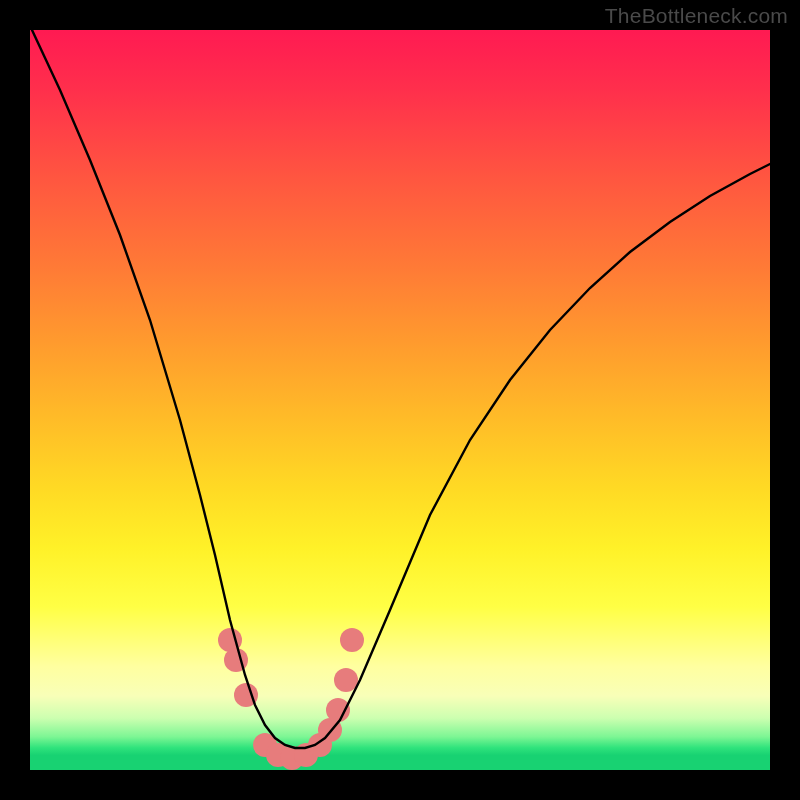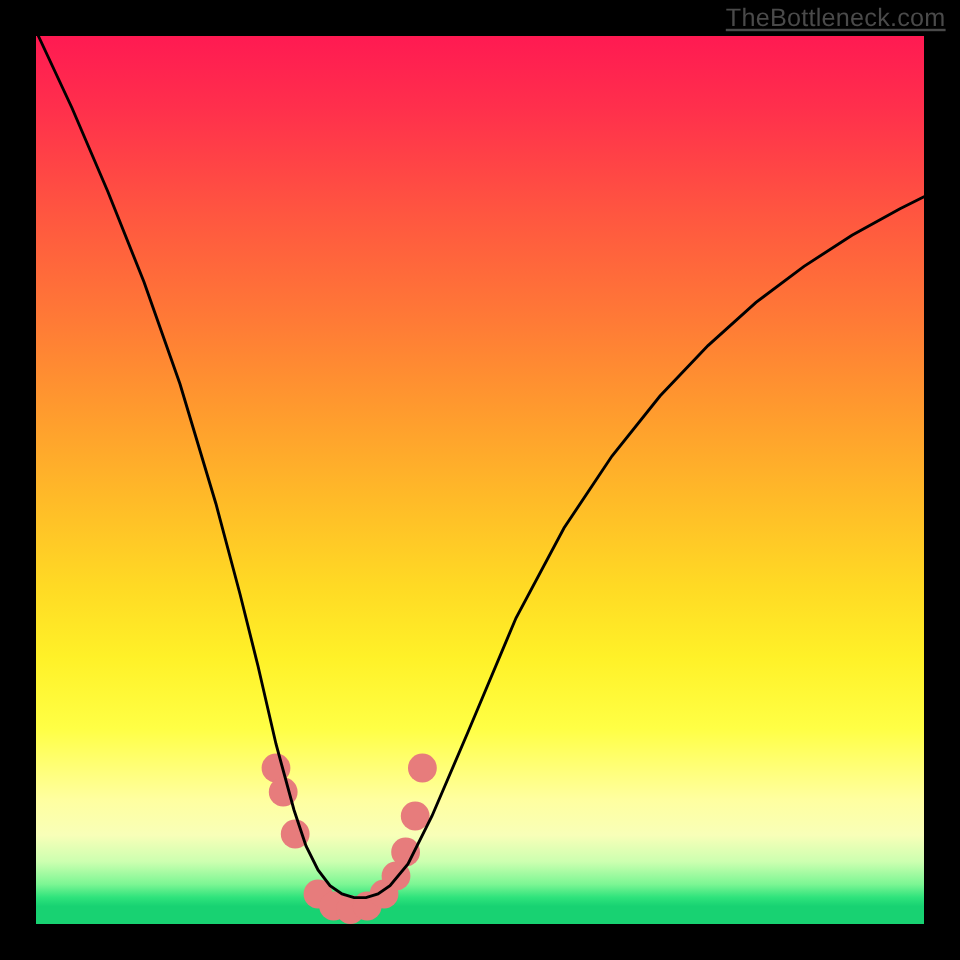--- a/index.html
+++ b/index.html
@@ -48,21 +48,20 @@
   }
   .watermark {
     position: absolute;
     top: 4px;
     right: 12px;
     color: #4a4a4a;
     font-size: 21px;
     font-weight: 500;
     letter-spacing: 0.2px;
     user-select: none;
-    text-decoration: underline;
   }
   svg.curve {
     position: absolute;
     left: 0;
     top: 0;
     width: 740px;
     height: 740px;
     overflow: visible;
   }
 </style>

